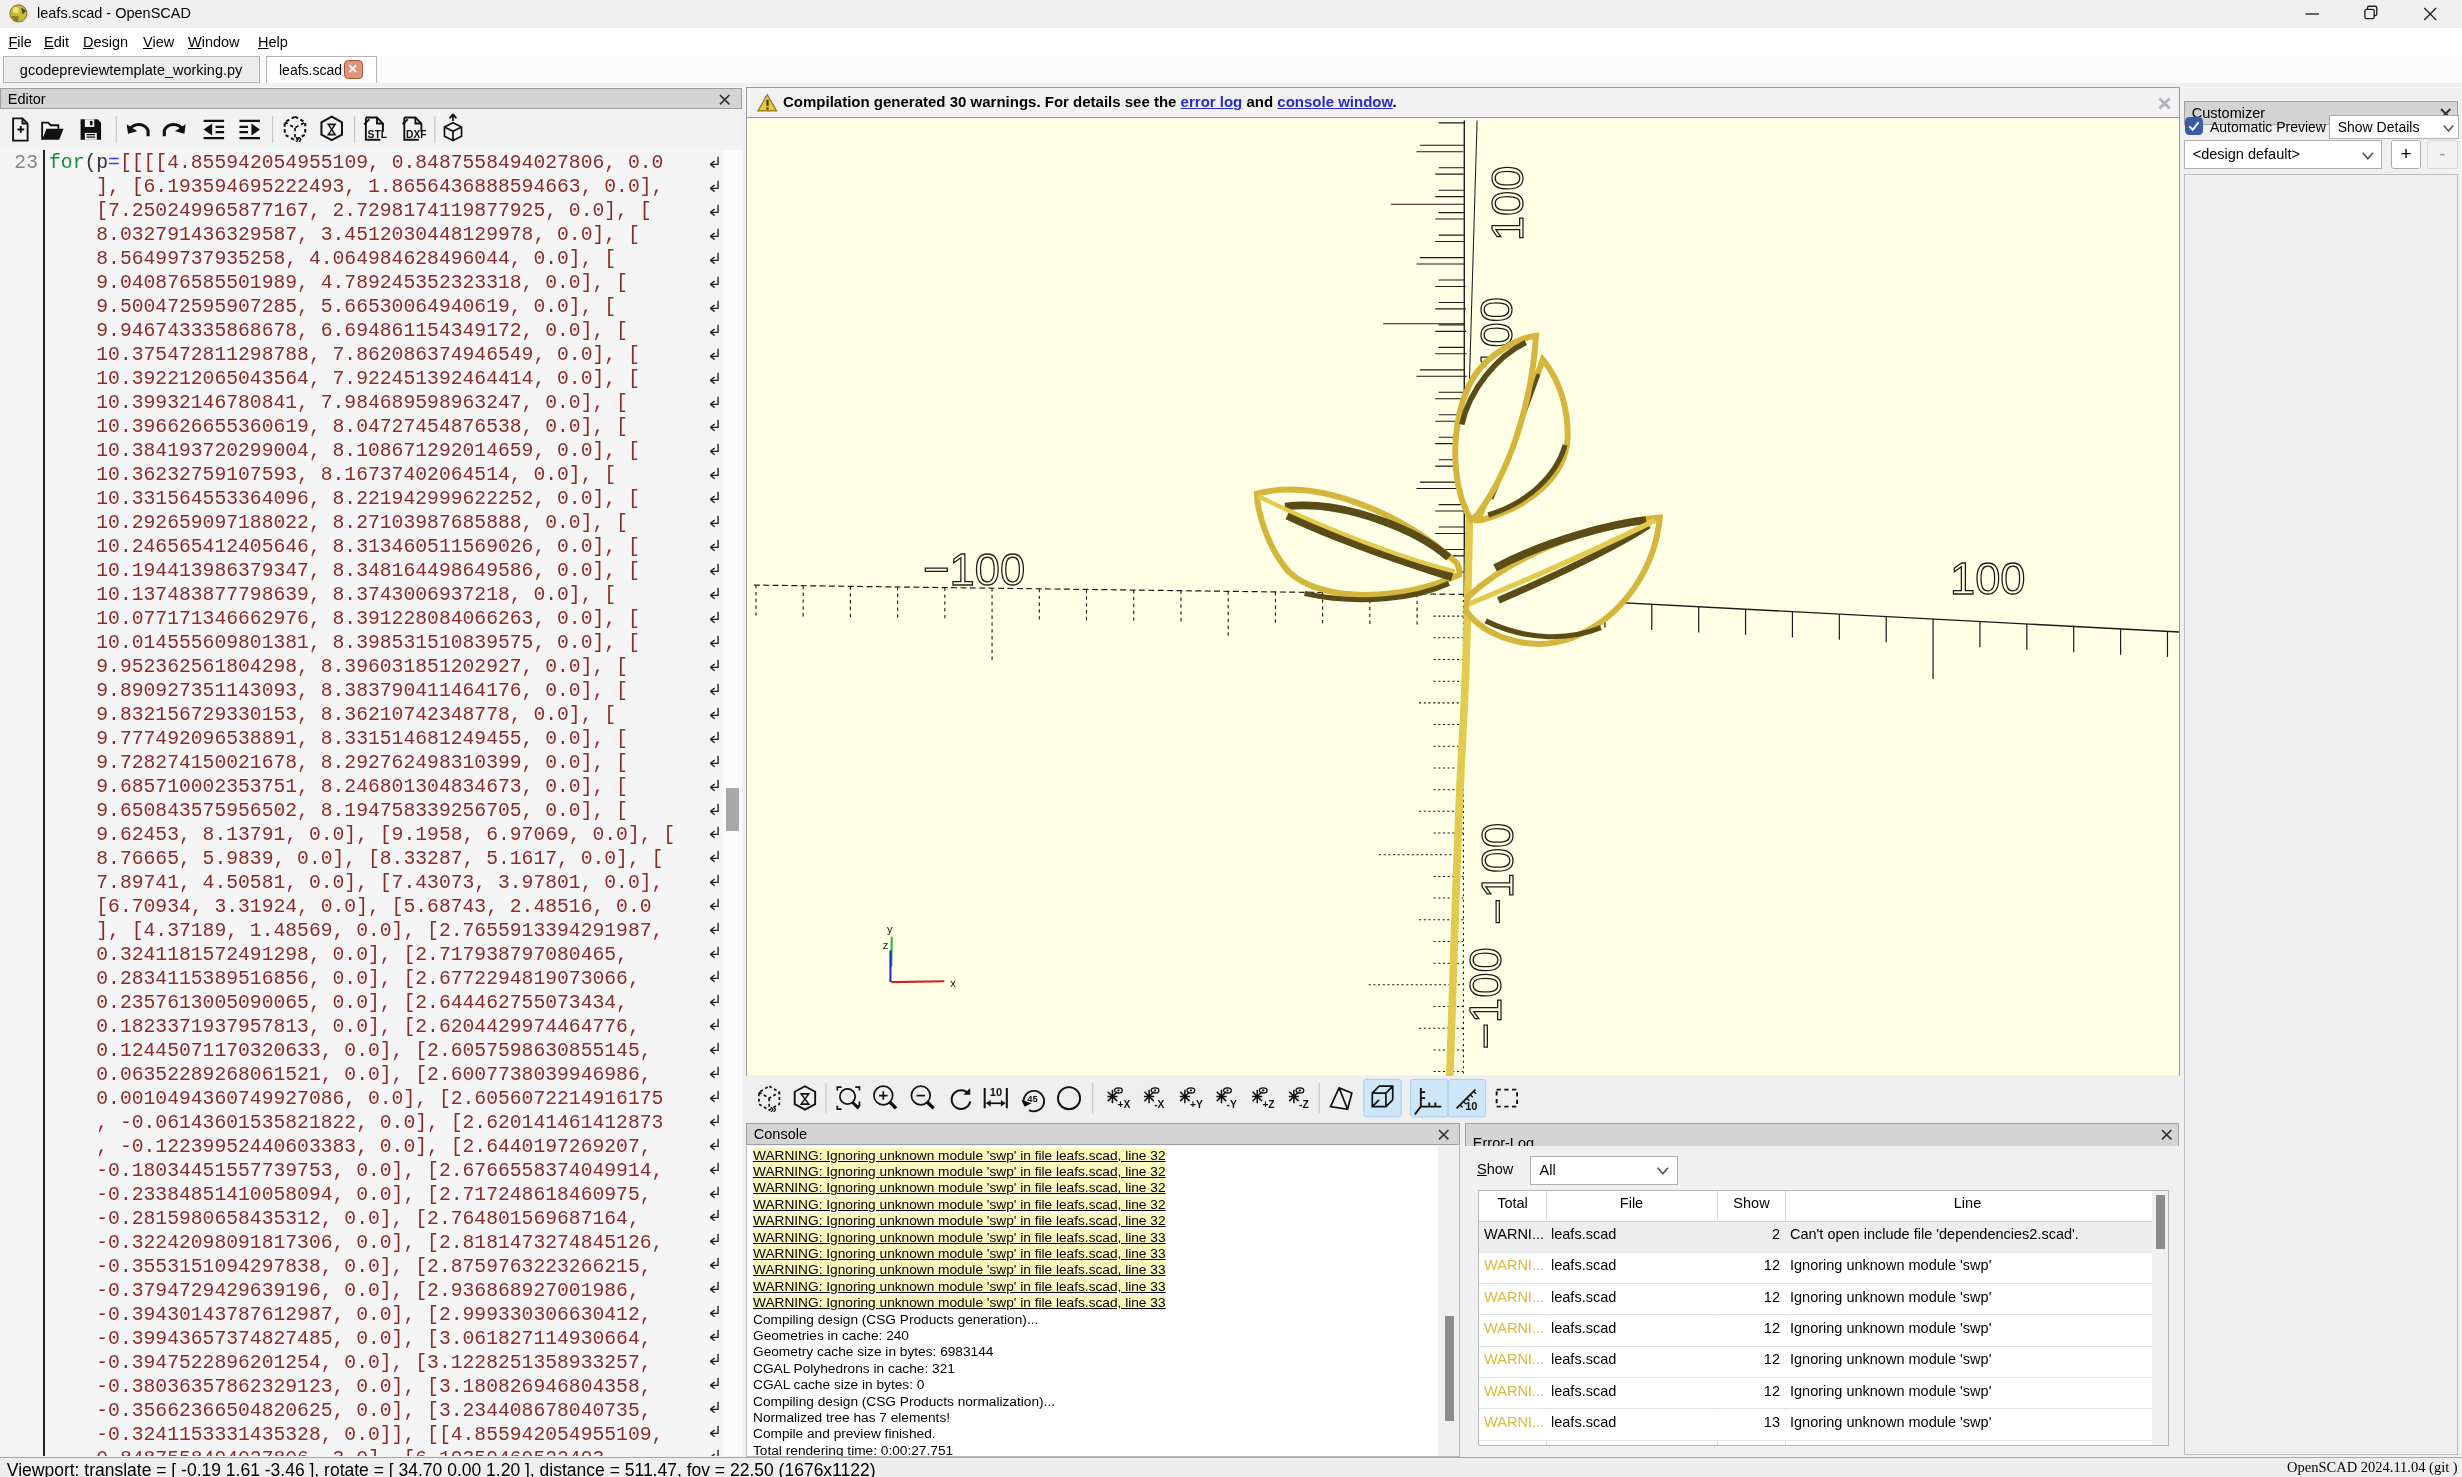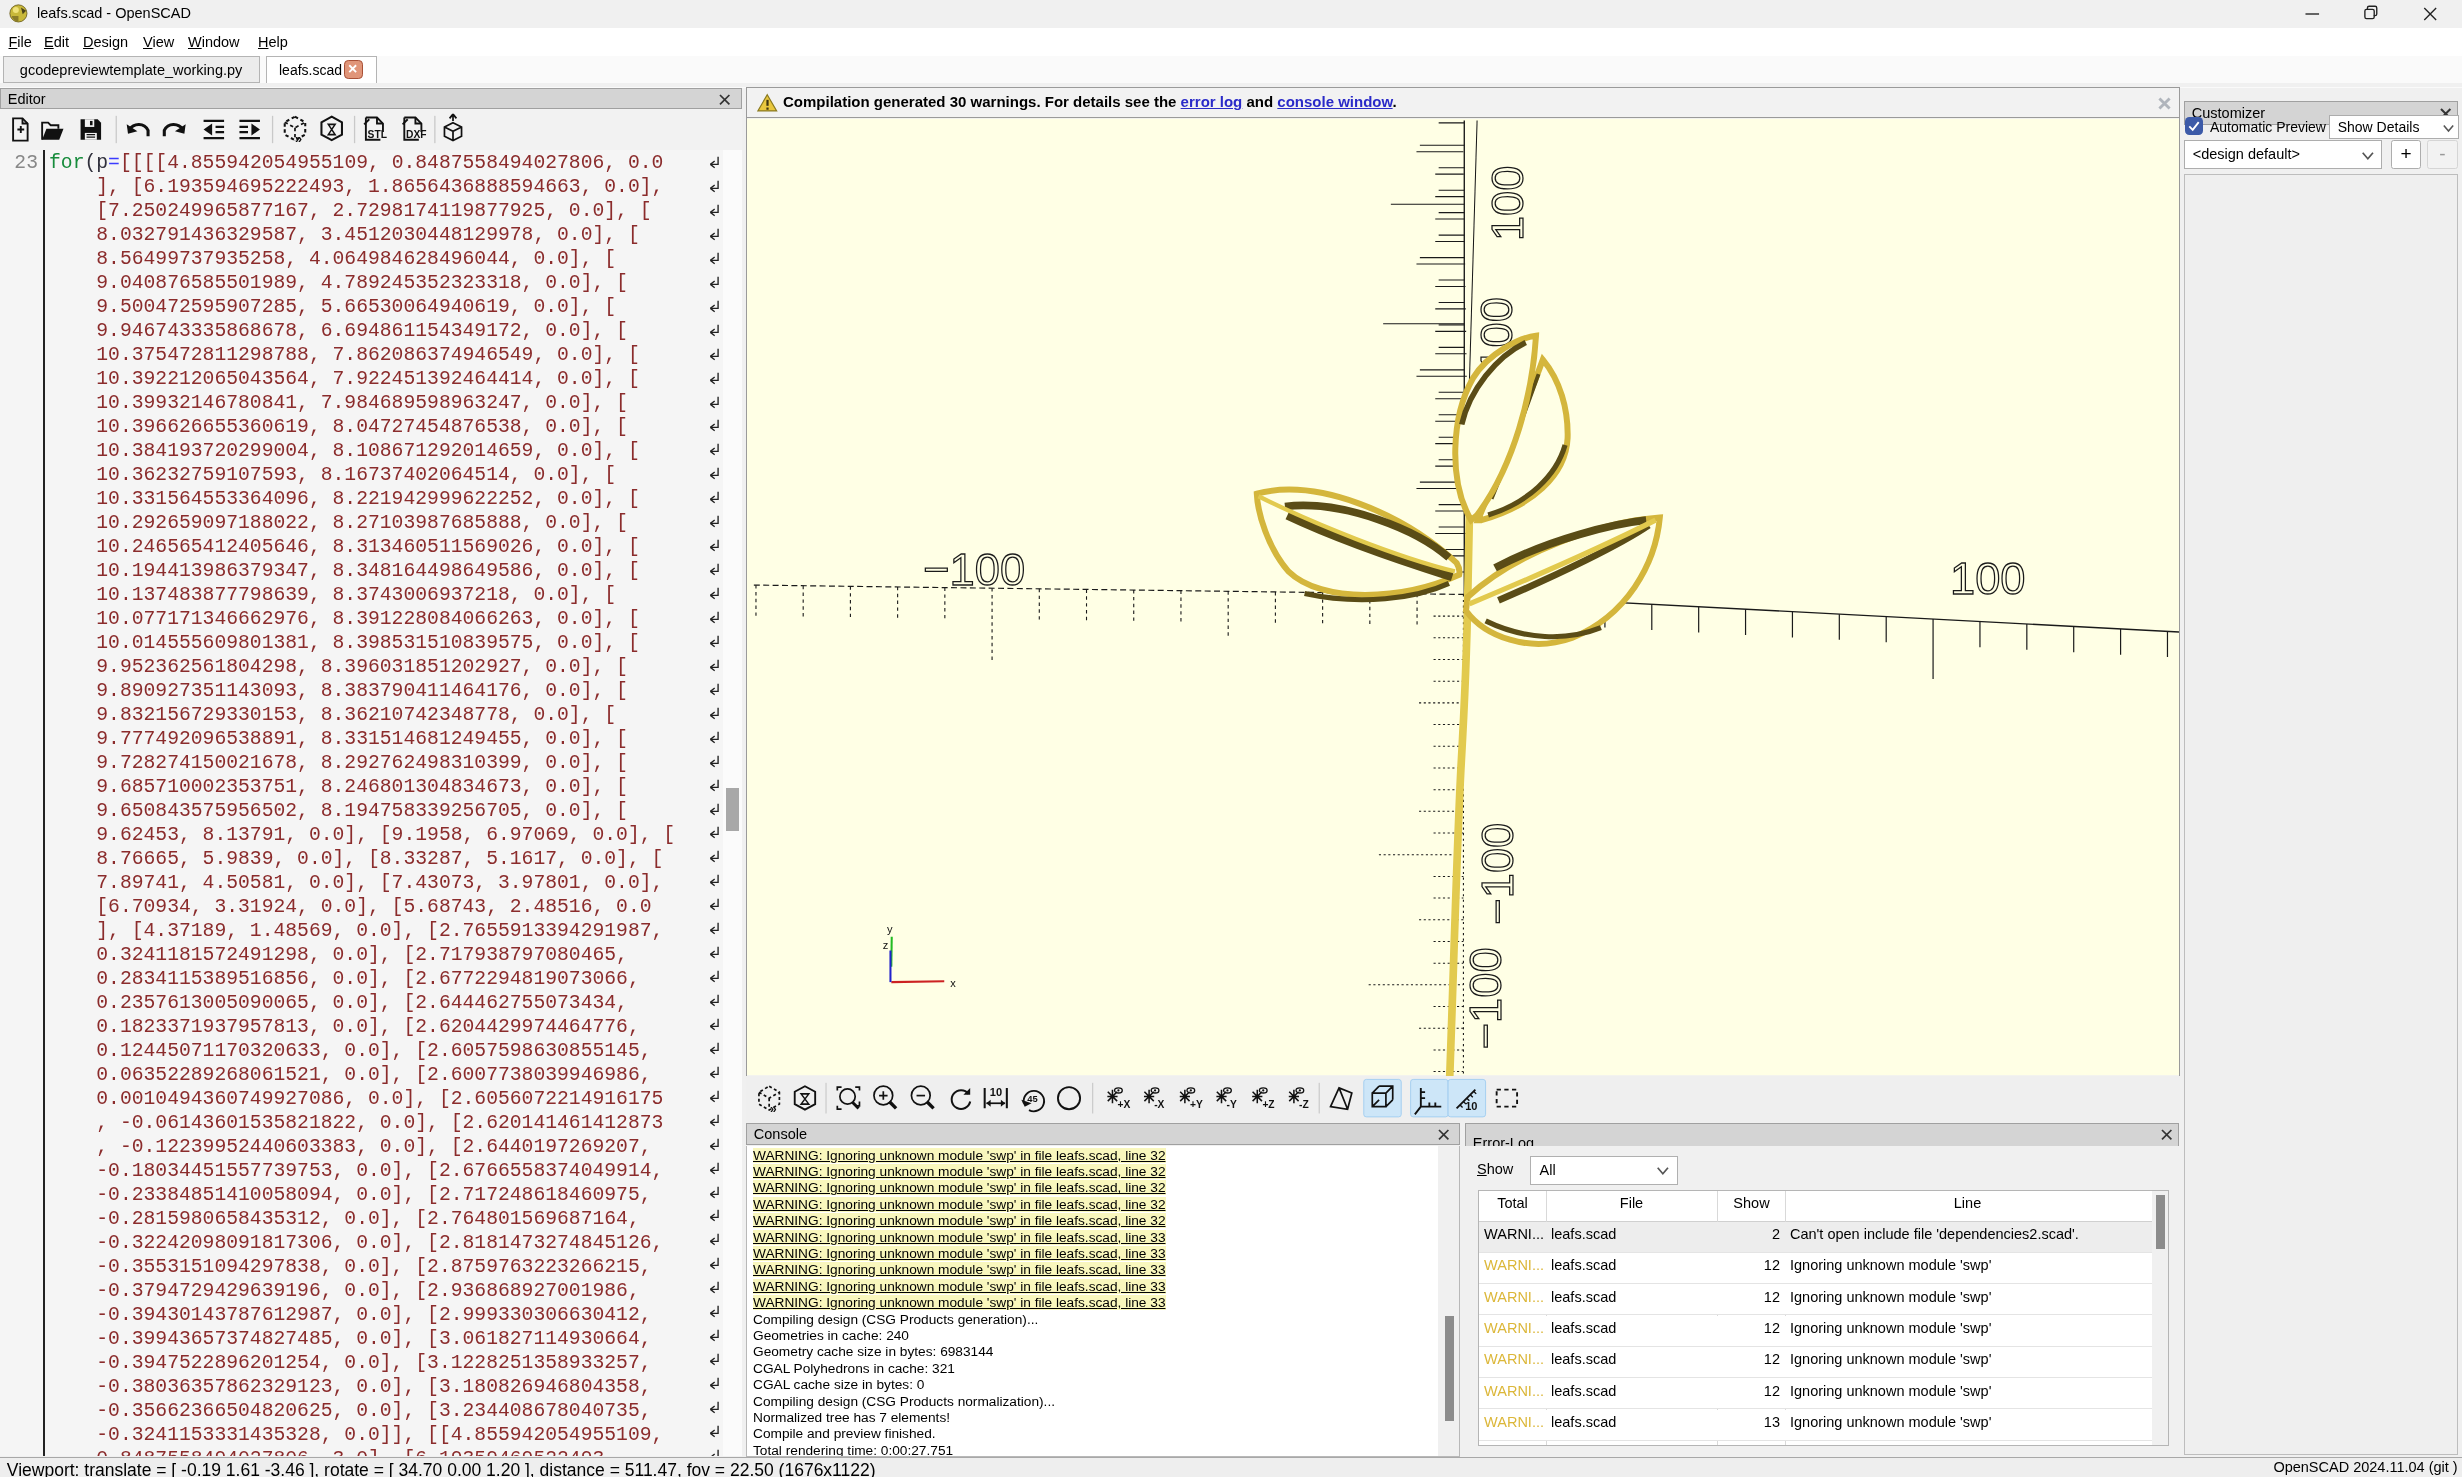--- a/index.html
+++ b/index.html
@@ -559,14 +559,14 @@
       <path d="M2 2 L8 9 L14 2" stroke="#555" fill="none" stroke-width="2"></path>
     </svg></div>
 <div class="abs" style="left:2184px;top:140px;width:198px;height:29px;background:#fff;border:0.9px solid #adadad;font-size:14.5px;line-height:27px;padding-left:7.7px;">&lt;design default&gt;<svg class="abs" style="left:176px;top:10.3px" width="13.7" height="10.3" viewBox="0 0 16 12">
       <path d="M2 2 L8 9 L14 2" stroke="#555" fill="none" stroke-width="2"></path>
     </svg></div>
 <div class="abs" style="left:2391px;top:140px;width:30px;height:29px;background:#fff;border:0.9px solid #adadad;border-radius:2.6px;font-size:19px;text-align:center;line-height:26.5px;">+</div>
 <div class="abs" style="left:2427px;top:140px;width:31px;height:29px;background:#f2f2f2;border:0.9px solid #d5d5d5;border-radius:2.6px;font-size:19px;text-align:center;line-height:26.5px;color:#999;">-</div>
 <div class="abs" style="left:2184px;top:174px;width:274px;height:1281px;background:#efefef;border:0.9px solid #bdbdbd;"></div>
 <div class="abs" style="left:0;top:1457px;width:2462px;height:20.5px;background:#eeeeee;border-top:0.9px solid #a8a8a8;font-size:17.5px;">
     <div class="abs" style="left:6.8px;top:1.7px;">Viewport: translate = [ -0.19 1.61 -3.46 ], rotate = [ 34.70 0.00 1.20 ], distance = 511.47, fov = 22.50 (1676x1122)</div>
-    <div class="abs" style="right:4.3px;top:1px;font-size:14.5px;">OpenSCAD 2024.11.04 (git )</div>
+    <div class="abs" style="right:4.3px;top:1px;font-size:14.5px;font-family:Liberation Serif, serif;">OpenSCAD 2024.11.04 (git )</div>
   </div>
 
 </body></html>

